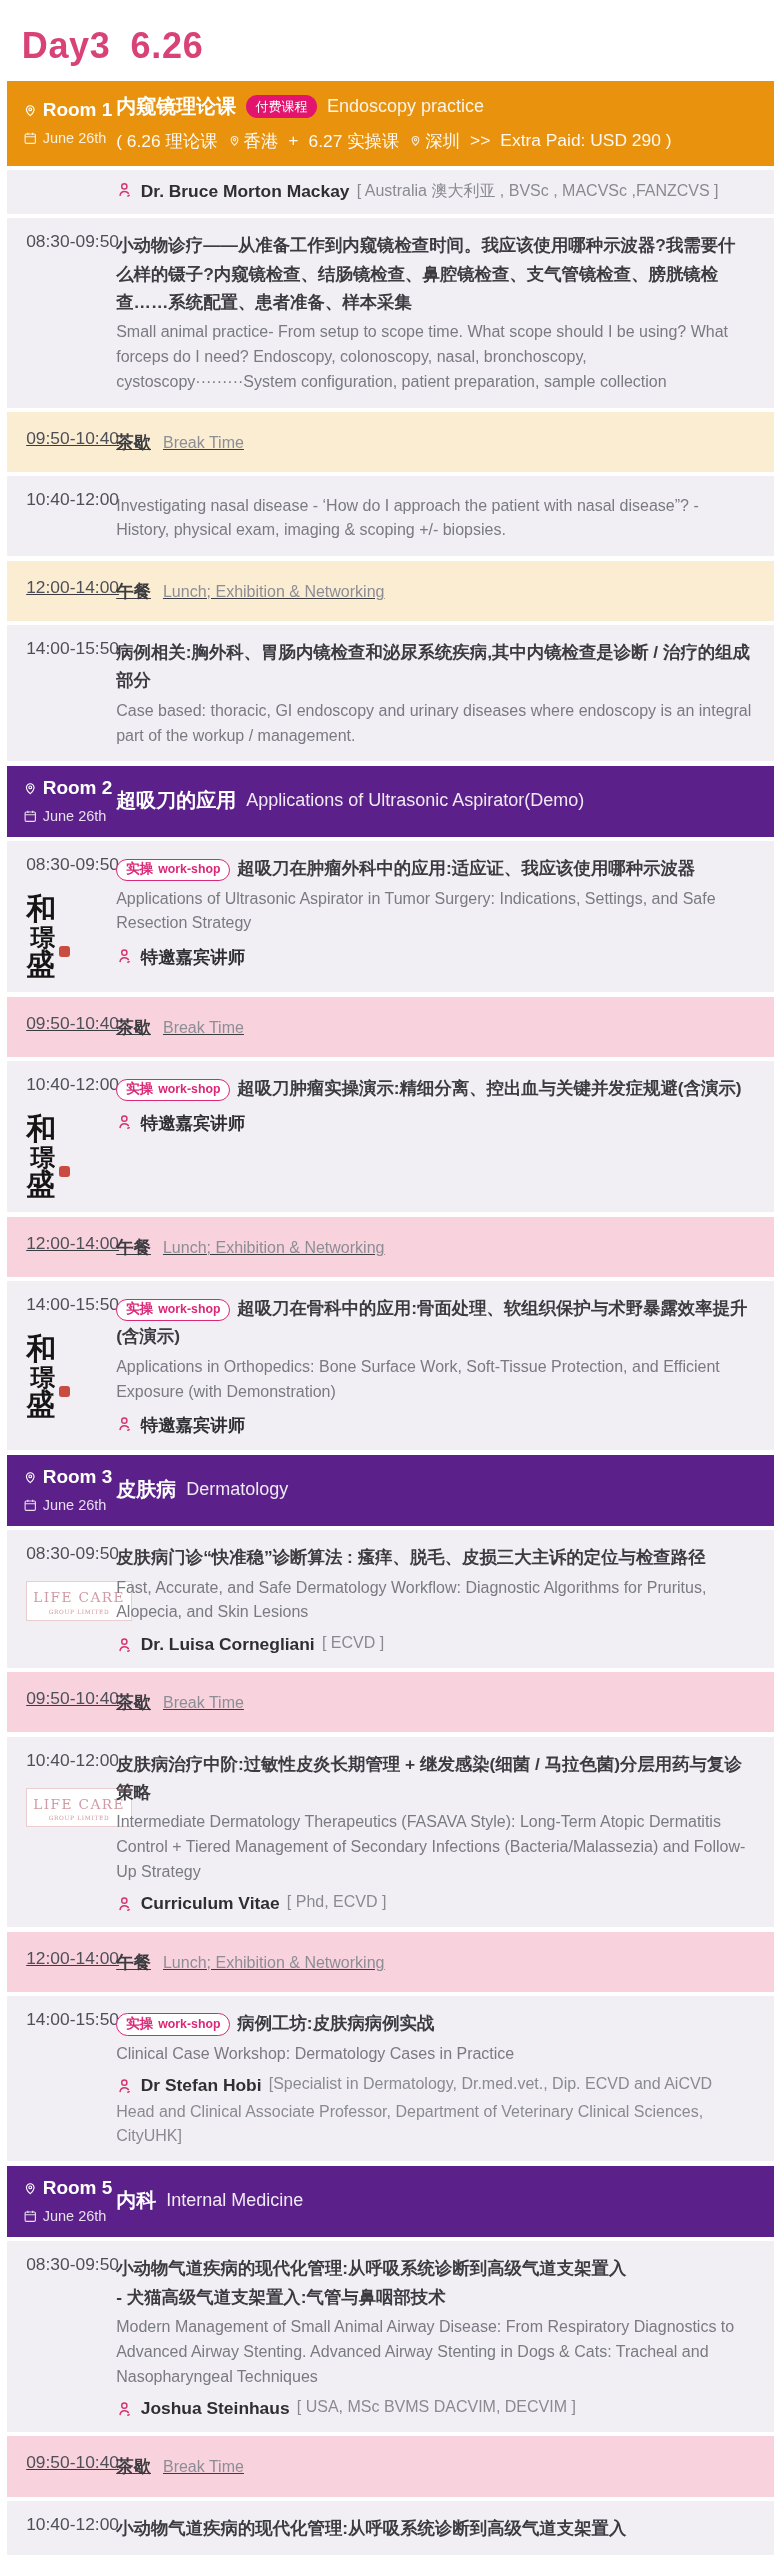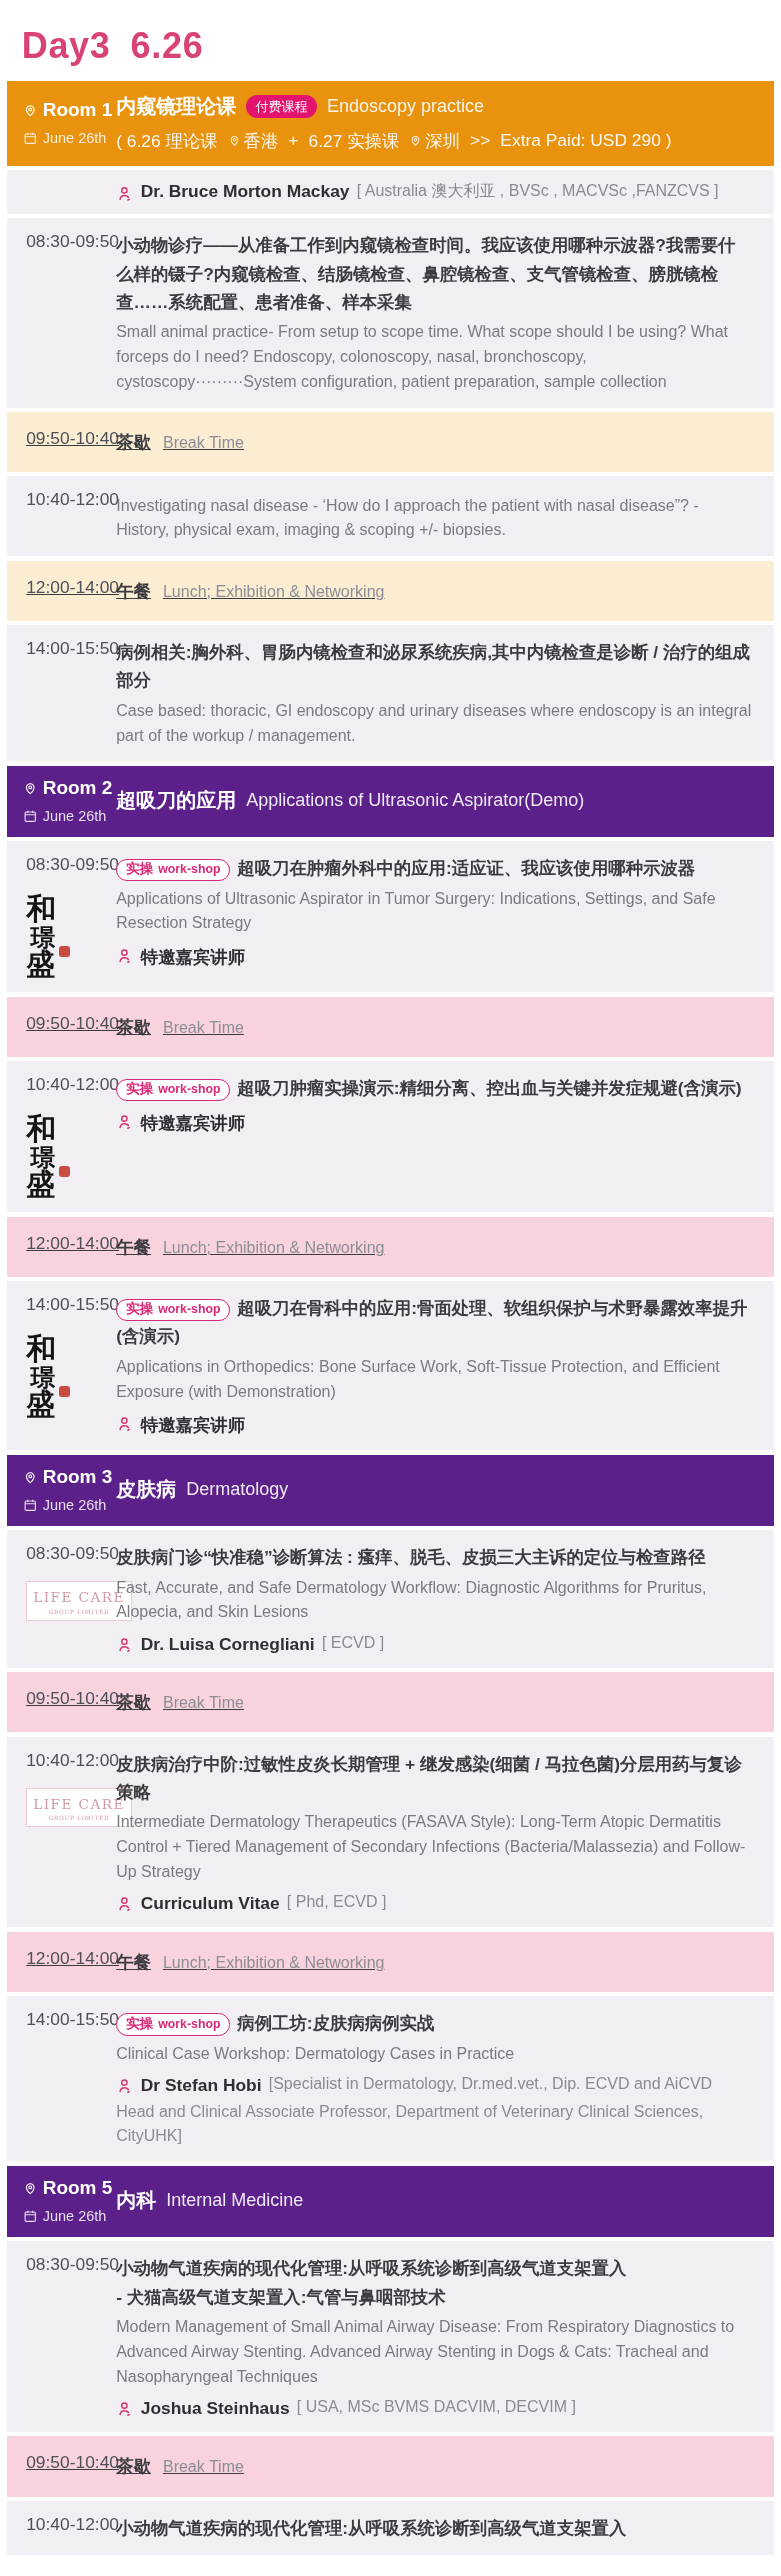--- a/index.html
+++ b/index.html
@@ -38,21 +38,21 @@
   .time-cell{display:flex;flex-direction:column;align-items:flex-start;}
   .time{font-size:17.4px;color:#4f4f57;white-space:nowrap;text-align:center;}
   .content{min-width:0;}
   .cn{font-size:17.4px;font-weight:600;color:#3b3b40;line-height:1.62;}
   .en{font-size:16px;font-weight:normal;color:#7a7a82;line-height:1.55;margin-top:4.3px;}
   .row.break{padding-top:16px;padding-bottom:16px;text-decoration:underline;}
   .row.break .cn{display:inline;margin-right:12px;font-weight:bold;}
   .row.break .en{display:inline;margin-top:0;color:#8d8d95;}
 
   
-  .speaker-row{background:#f1eff4;margin-bottom:4.3px;padding:11.6px 14.5px 11.6px 109px;display:flex;align-items:flex-end;gap:7.2px;flex-wrap:wrap;}
+  .speaker-row{background:#f1eff4;margin-bottom:4.3px;padding:11.6px 14.5px 11.6px 109px;display:flex;align-items:flex-start;gap:7.2px;flex-wrap:wrap;}
   .speaker-line{display:flex;align-items:flex-start;gap:7.2px;margin-top:8.7px;flex-wrap:wrap;}
   .sp-name{font-size:17.4px;font-weight:bold;color:#2e2e33;white-space:nowrap;}
   .sp-cred{font-size:16px;color:#8a8a92;}
   .sp-extra{font-size:16px;color:#8a8a92;margin-top:4.3px;line-height:1.5;}
   .person-icon svg{width:17.4px;height:17.4px;transform:translateY(2.2px);}
   .speaker-row .person-icon svg{transform:none;}
 
   
   .logo-hjs{margin-top:19px;position:relative;display:flex;flex-direction:column;align-items:flex-start;font-family:"DejaVu Serif","Liberation Serif",serif;color:#151515;line-height:1.02;}
   .logo-hjs .c1{font-size:30px;font-weight:bold;}

